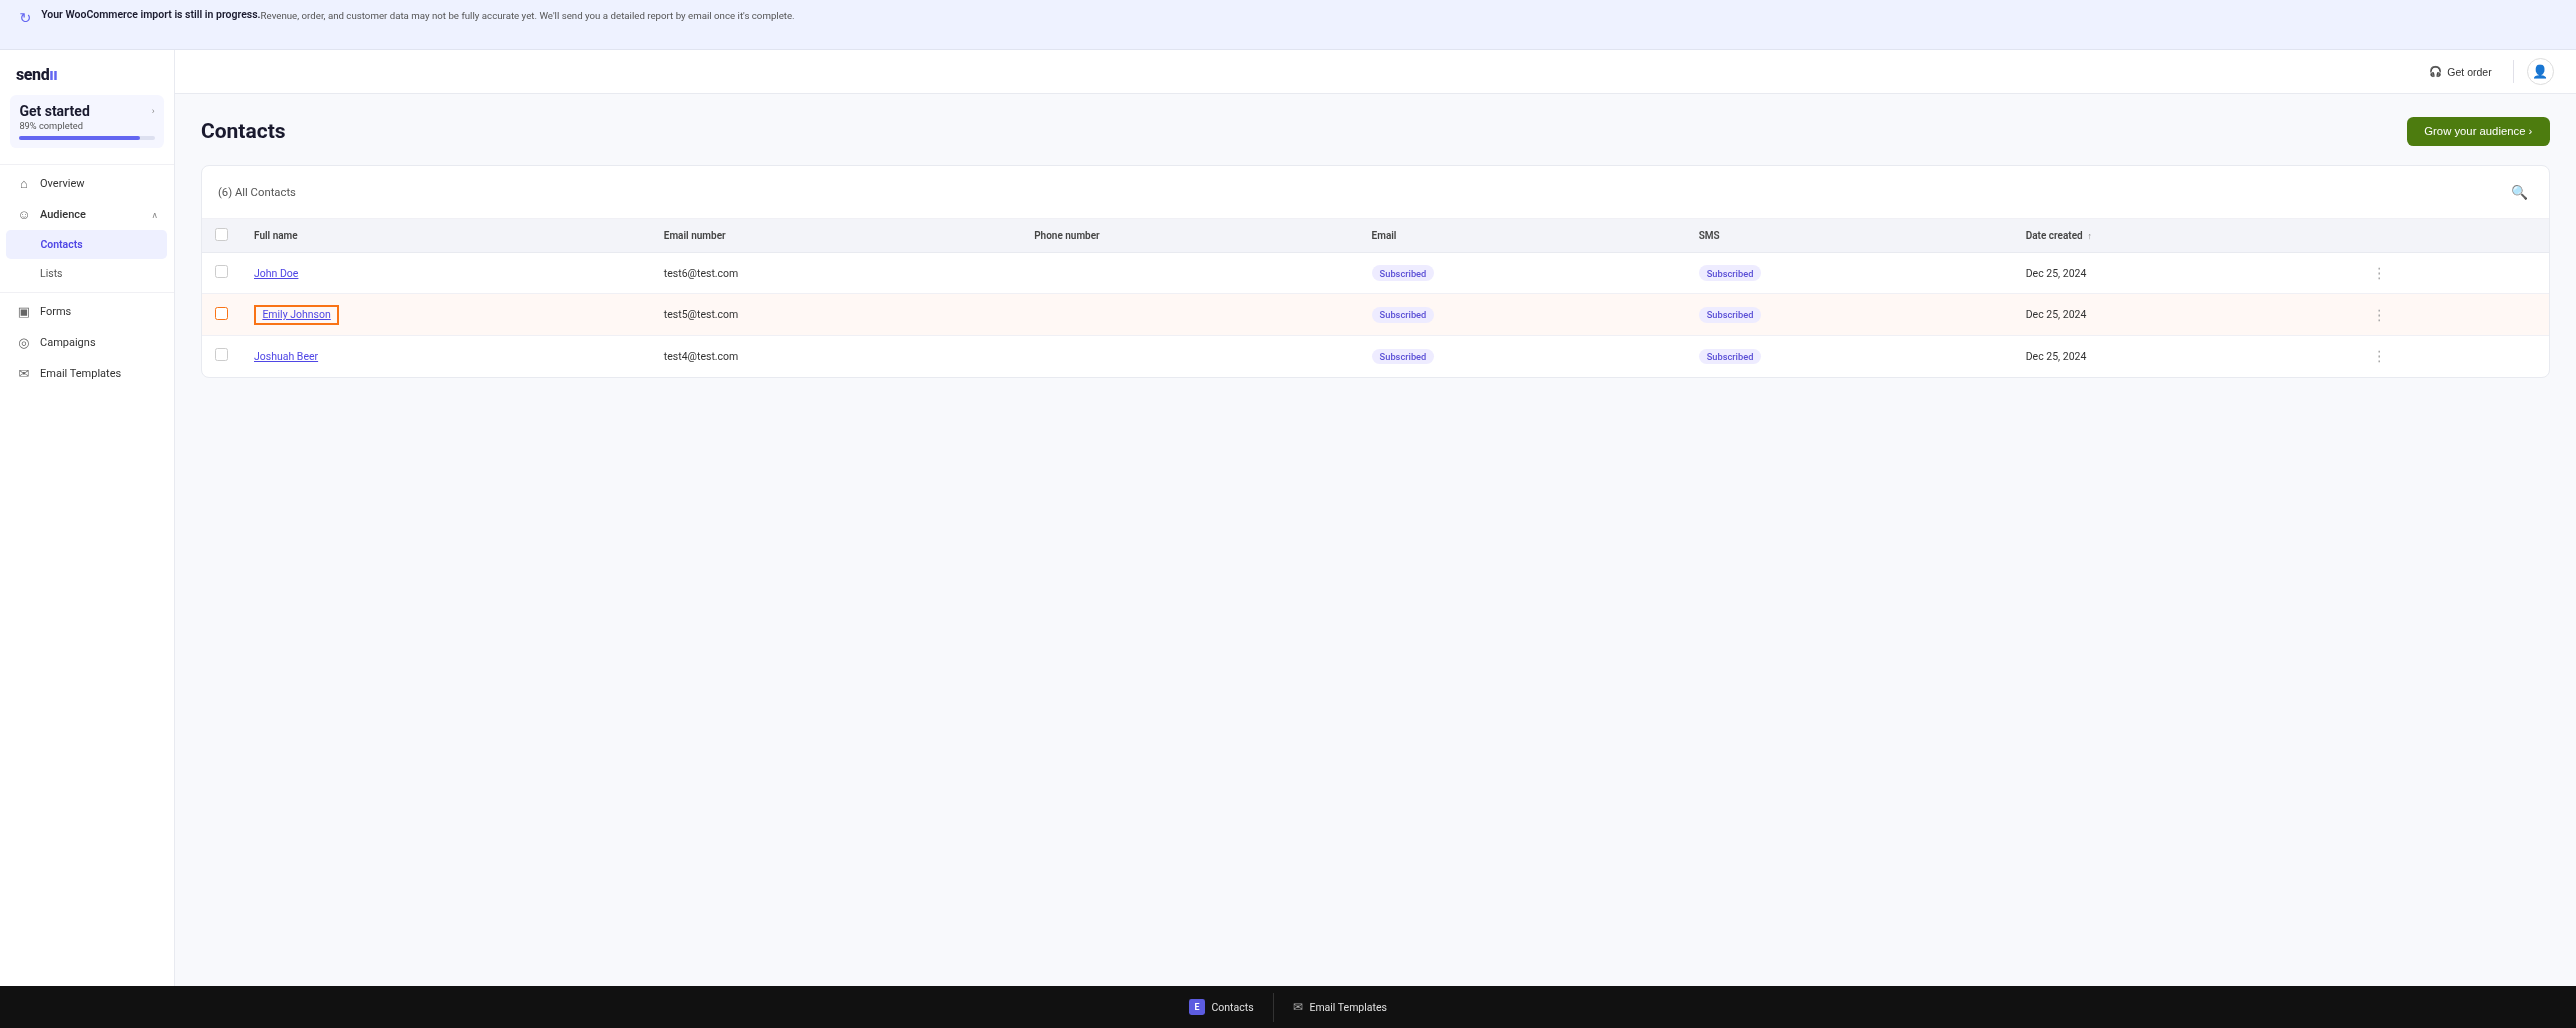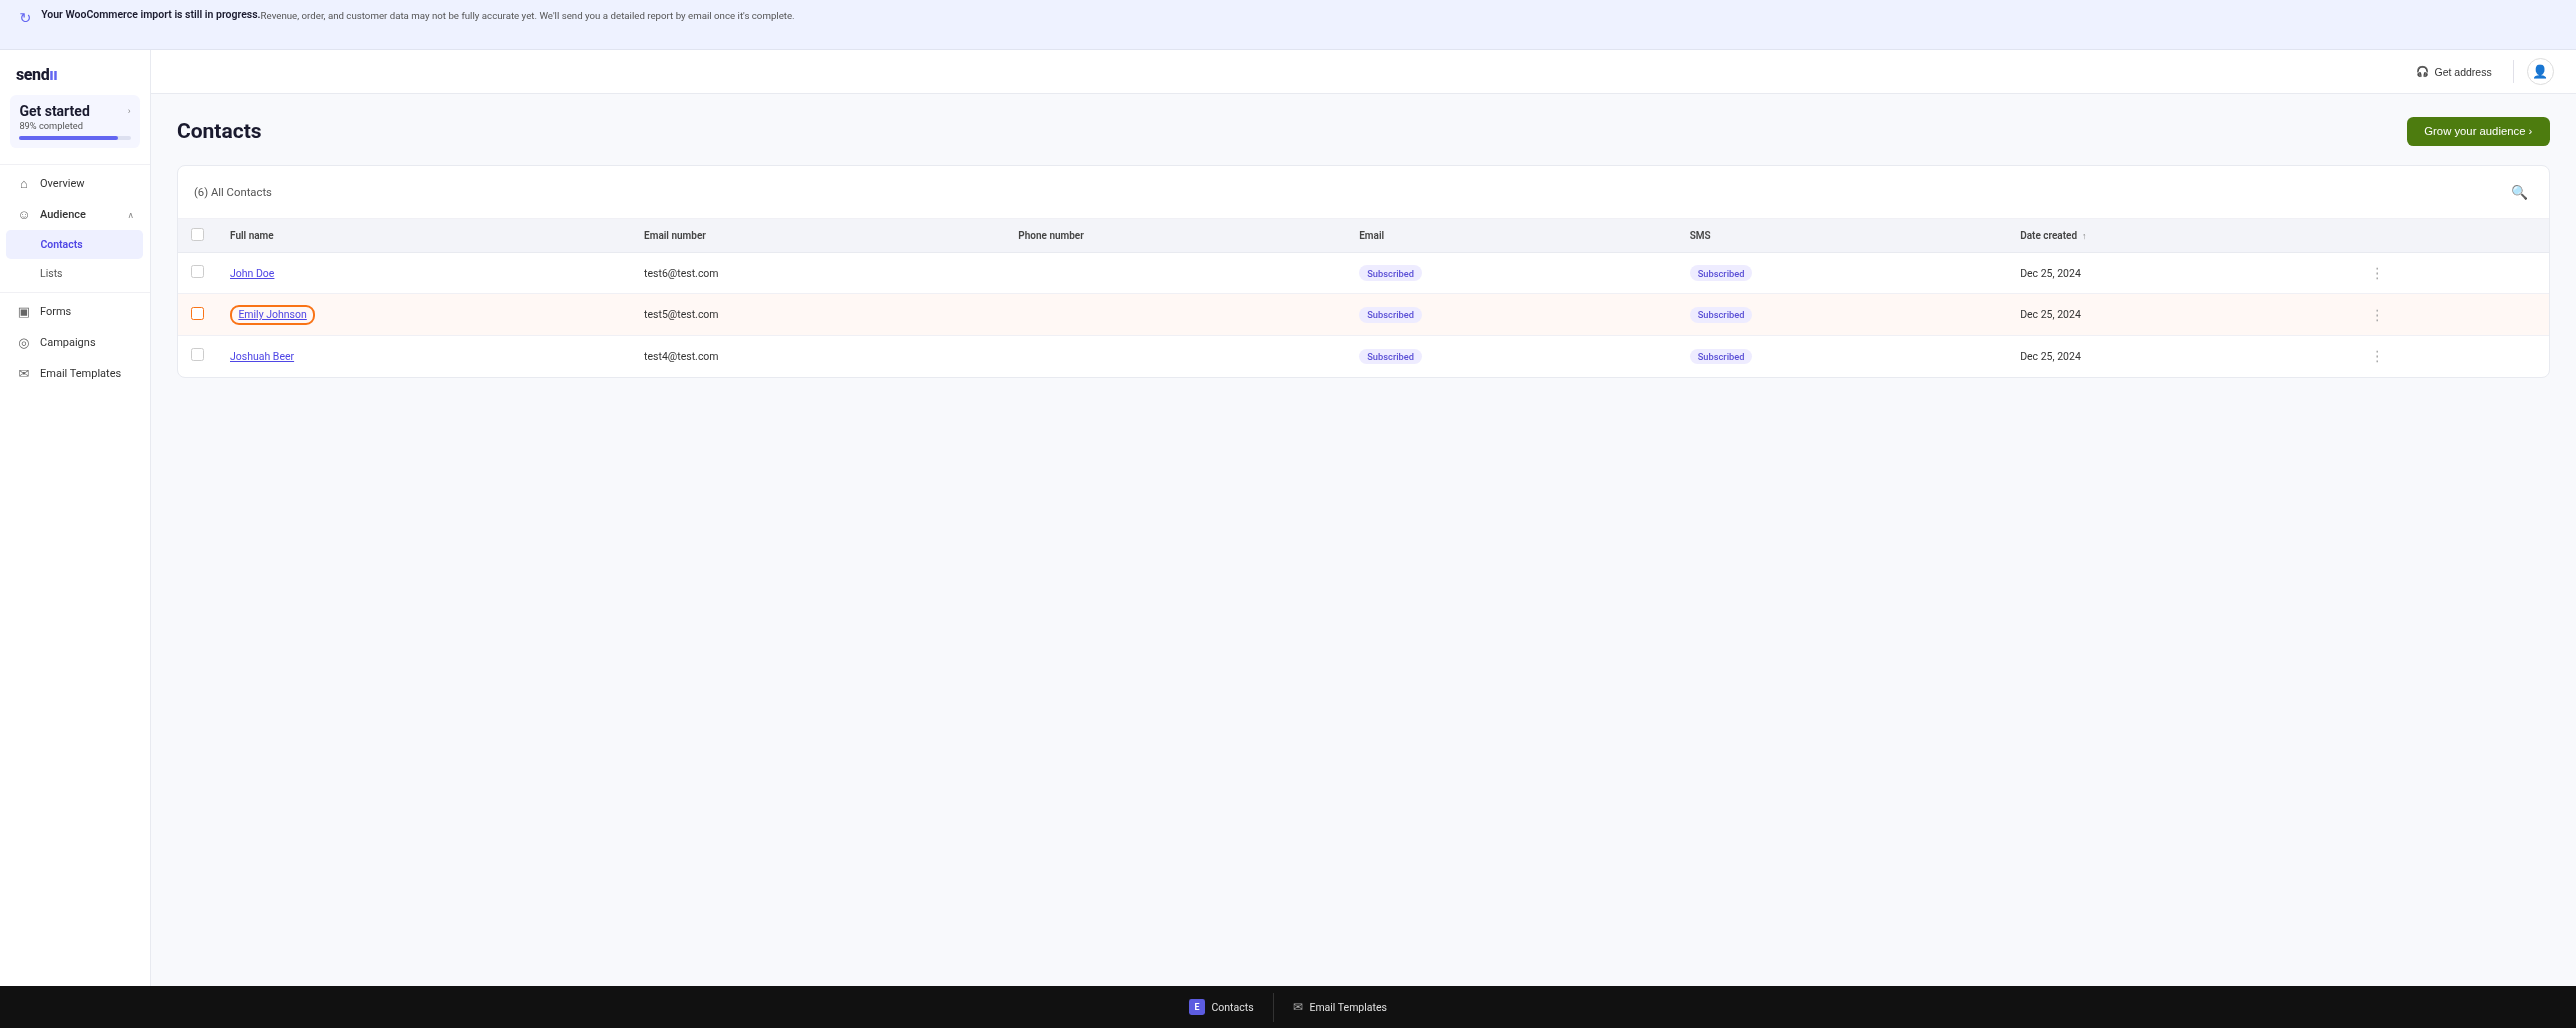--- a/index.html
+++ b/index.html
@@ -34,21 +34,21 @@
 
     
     .app-body {
       display: flex;
       flex: 1;
       overflow: hidden;
     }
 
     
     .sidebar {
-      width: 151px;
+      width: 175px;
       background: #fff;
       border-right: 0.8px solid #e8eaf0;
       display: flex;
       flex-direction: column;
       padding: 0;
       flex-shrink: 0;
       overflow-y: auto;
     }
 
     .logo-area {
@@ -408,21 +408,21 @@
       <span class="nav-icon">✉</span>
       <span>Email Templates</span>
     </div>
   </aside>
 
   <div class="main-content">
 
     <div class="top-bar">
       <button class="get-assist-btn">
         <span>🎧</span>
-        <span>Get address</span>
+        <span>Get order</span>
       </button>
       <div class="top-bar-divider"></div>
       <div class="user-icon-btn">
         <span>👤</span>
       </div>
     </div>
 
     <div class="page-area">
 
       <div class="page-header">
@@ -490,21 +490,21 @@
               <td>
                 <button class="more-btn">⋮</button>
               </td>
             </tr>
 
             <tr class="row-highlighted">
               <td>
                 <div class="checkbox checked" style="border-color:#f97316;"></div>
               </td>
               <td>
-                <span style="display:inline-block; border:2px solid #f97316; border-radius:9px; padding:1.6px 6.4px;">
+                <span style="display:inline-block; border:2px solid #f97316; border-radius:0; padding:1.6px 6.4px;">
                   <span class="contact-name-highlighted">Emily Johnson</span>
                 </span>
               </td>
               <td>test5@test.com</td>
               <td></td>
               <td>
                 <span class="badge badge-subscribed">Subscribed</span>
               </td>
               <td>
                 <span class="badge badge-subscribed">Subscribed</span>

